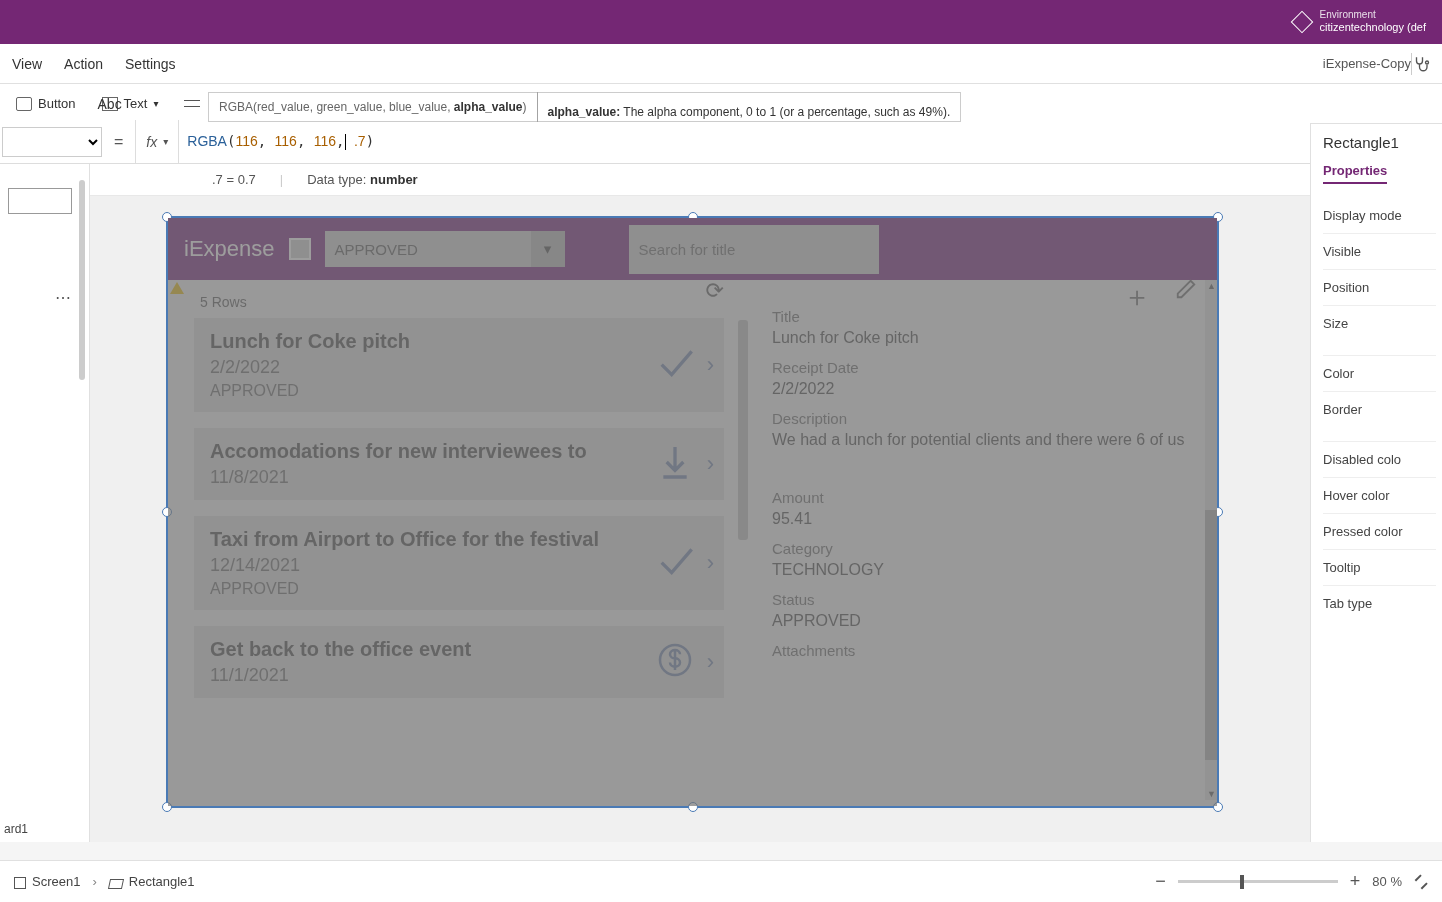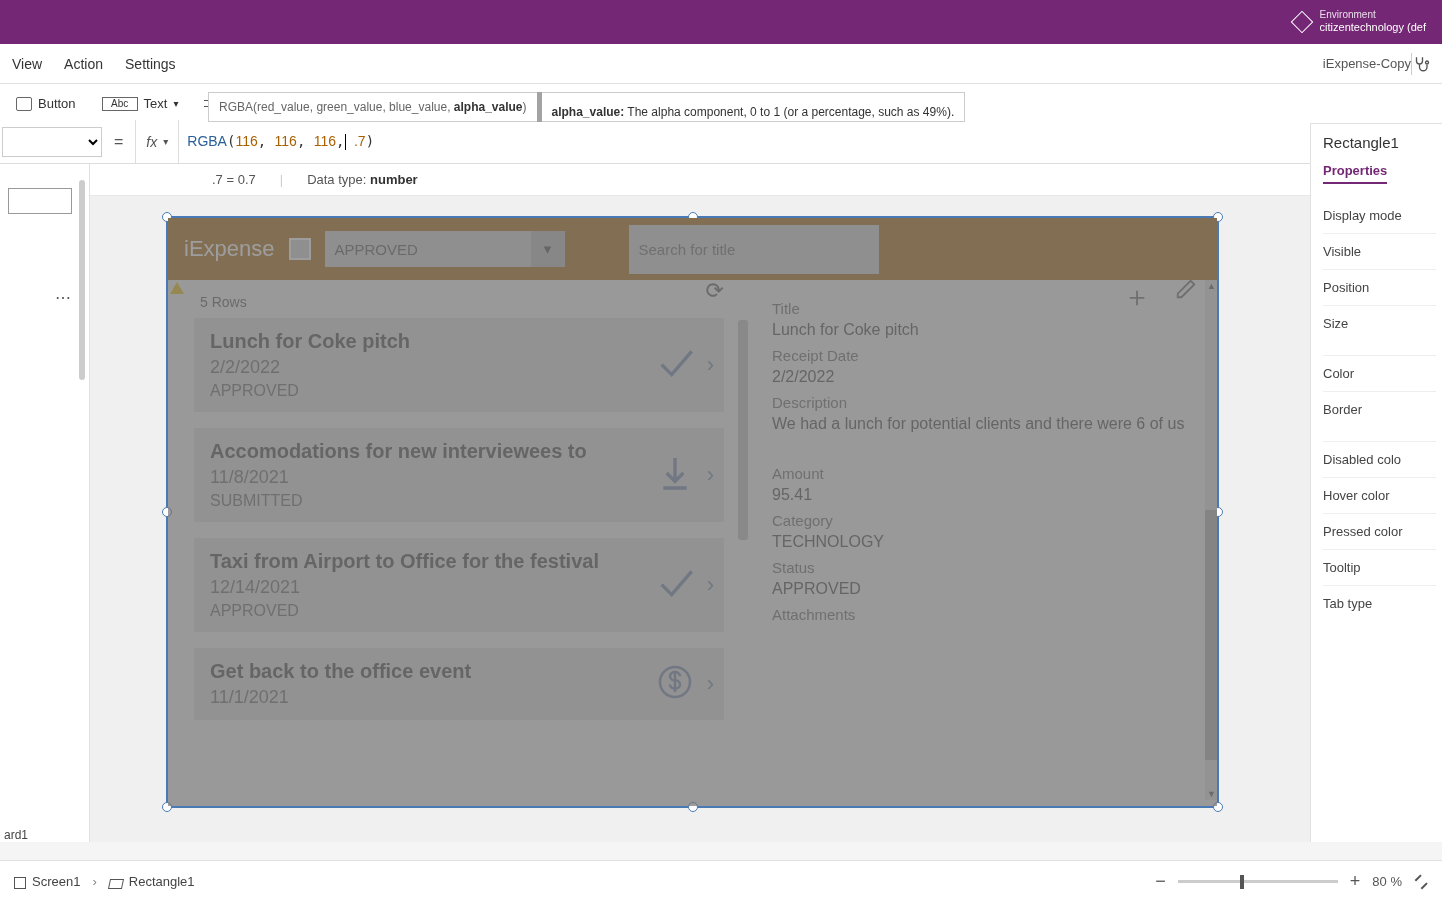--- a/index.html
+++ b/index.html
@@ -17,43 +17,43 @@
 .menu-left { display: flex; gap: 22px; font-size: 14px; color: #333; }
 .menu-left span { cursor: pointer; }
 .menu-right { display: flex; align-items: center; font-size: 13px; color: #555; }
 .divider-v { width: 1px; height: 22px; background: #ccc; }
 .stetho { width: 18px; height: 18px; }
 
 
 .toolbar { height: 40px; background: #fff; display: flex; align-items: center; padding: 0 8px; gap: 10px; border-bottom: 1px solid #e0e0e0; }
 .tb-btn { display: flex; align-items: center; gap: 6px; font-size: 13px; color: #333; padding: 4px 8px; cursor: pointer; }
 .tb-icon { width: 16px; height: 14px; border: 1px solid #666; border-radius: 2px; }
-.tb-text-icon { width: 36px; height: 14px; display:flex; align-items:center; justify-content:center; font-size:10px; border:1px solid #666;text-align:right; }
+.tb-text-icon { width: 16px; height: 14px; display:flex; align-items:center; justify-content:center; font-size:14px; border:1px solid #666;text-align:right; }
 .sliders-icon { width:16px; height:14px; position:relative; }
 .sliders-icon::before, .sliders-icon::after { content:""; position:absolute; left:0; right:0; height:1px; background:#555; }
 .sliders-icon::before { top:3px; }
 .sliders-icon::after { top:9px; }
 
 
 .sig-bar { position:absolute; left:208px; top:92px; height:30px; background:#fff; border:1px solid #ccc; display:flex; align-items:center; font-size:12px; color:#333; z-index: 30; }
-.sig-left { padding: 0 10px; color:#666; border-right:5px solid #a3a3a3; line-height:30px; }
+.sig-left { padding: 0 10px; color:#666; border-right:1px solid #a3a3a3; line-height:30px; }
 .sig-left b { color:#333; font-weight:600; }
 .sig-right { padding: 0 10px; line-height:30px;margin-top:9px; }
 .sig-right b { font-weight:600; }
 
 
 .main { position: relative; display: flex; height: 718px; }
 
 
 .leftpane { width: 90px; background: #fff; border-right: 1px solid #e0e0e0; position: relative; }
 .close-x { position:absolute; top:16px; right:18px; font-size:16px; color:#555; cursor:pointer; }
 .left-input { position:absolute; top:64px; left:8px; width:64px; height:26px; border:1px solid #999; background:#fff; }
 .dots-btn { position:absolute; top:164px; right:18px; color:#555; cursor:pointer; font-size:16px; }
 .left-scroll { position:absolute; right:4px; top:56px; width:6px; height:200px; background:#ccc; border-radius:3px; }
-.left-bottom-label { position:absolute; bottom:0; left:4px; font-size:12px; color:#444; }
+.left-bottom-label { position:absolute; bottom:6px; left:4px; font-size:12px; color:#444; }
 
 
 .canvas-area { flex:1; background:#f0f0f0; position:relative; padding: 10px 14px; }
 
 
 .formula-row { position:absolute; left:-90px; right:0; top:-4px; background:#fff; border-bottom:1px solid #ddd; height:44px; display:flex; align-items:center; }
 .prop-select { width:100px; height:30px; border:1px solid #ccc; margin-left:2px; background:#fff; }
 .equals { padding:0 12px; font-size:16px; color:#555; }
 .fx-box { display:flex; align-items:center; gap:6px; padding:0 10px; border-left:1px solid #ddd; border-right:1px solid #ddd; height:100%; }
 .fx-label { font-style:italic; font-size:14px; color:#555; }
@@ -70,21 +70,21 @@
 
 .sel-box { position:absolute; left:76px; top:92px; width:1053px; height:592px; border:2px solid #4a7ab5; }
 .handle { position:absolute; width:10px; height:10px; background:#fff; border:1.5px solid #4a7ab5; border-radius:50%; }
 .h-tl { left:-6px; top:-6px; } .h-tr { right:-6px; top:-6px; } .h-bl { left:-6px; bottom:-6px; } .h-br { right:-6px; bottom:-6px; }
 .h-tm { left:50%; top:-6px; margin-left:-5px; } .h-bm { left:50%; bottom:-6px; margin-left:-5px; }
 .h-lm { left:-6px; top:50%; margin-top:-5px; } .h-rm { right:-6px; top:50%; margin-top:-5px; }
 
 
 .app-preview { position:absolute; inset:0; overflow:hidden; }
 .overlay { position:absolute; inset:0; background:rgba(116,116,116,0.7); pointer-events:none; z-index:5; }
-.app-header { height:62px; background:#a16207; display:flex; align-items:center; padding:0 16px; gap:14px; }
+.app-header { height:62px; background:#701a75; display:flex; align-items:center; padding:0 16px; gap:14px; }
 .app-title { color:#fff; font-size:22px; }
 .chk { width:22px; height:22px; border:2px solid #fff; background:#cfcfcf; }
 .status-dd { width:240px; height:36px; background:#cfcfcf; display:flex; align-items:center; justify-content:space-between; padding:0 10px; color:#555; font-size:15px; }
 .dd-caret { width:34px; height:36px; background:#b5b5b5; display:flex; align-items:center; justify-content:center; color:#444; margin-right:-10px; }
 .search-box { width:250px; height:49px; background:#cfcfcf; color:#666; font-size:15px; display:flex; align-items:center; padding:0 10px; margin-left:50px; }
 
 .app-body { display:flex; height:530px; }
 .list-col { width:580px; padding:8px 10px 0 6px; position:relative; }
 .rows-label { font-size:14px; color:#555; margin:6px 0 6px 26px; }
 .warn-tri { position:absolute; left:2px; top:2px; width:0; height:0; border-left:7px solid transparent; border-right:7px solid transparent; border-bottom:12px solid #e6b800; }
@@ -97,21 +97,21 @@
 .card-date { font-size:18px; color:#666; margin-top:4px; }
 .card-status { font-size:16px; color:#666; margin-top:4px; }
 .card-icons { position:absolute; right:10px; top:50%; transform:translateY(-50%); display:flex; align-items:center; gap:12px; }
 .chev { font-size:22px; color:#6b7fa8; }
 .check-ic svg, .download-ic svg, .dollar-ic svg { width:40px; height:40px; }
 
 .detail-col { flex:1; padding:16px 10px 0 24px; position:relative; }
 .act-icons { position:absolute; right:20px; top:-2px; display:flex; gap:24px; }
 .plus-ic { font-size:28px; color:#666; }
 .pencil-ic svg { width:22px; height:22px; }
-.field-label { font-size:15px; color:#666; margin-top:4px; }
+.field-label { font-size:15px; color:#666; margin-top:12px; }
 .field-val { font-size:16px; color:#444; margin-top:4px; margin-bottom:8px; }
 .det-scroll { position:absolute; right:0; top:0; width:12px; height:520px; background:#dcdcdc; }
 .det-scroll .thumb { position:absolute; top:230px; width:12px; height:250px; background:#aaa; }
 .det-scroll .ar { position:absolute; left:2px; font-size:9px; color:#555; }
 .det-scroll .ar-up { top:1px; } .det-scroll .ar-dn { bottom:1px; }
 
 
 .rightpane { width:132px; background:#fff; border-left:1px solid #e0e0e0; padding:10px 6px 0 12px; }
 .sel-name { font-size:15px; color:#333; margin-bottom:10px; }
 .tab-props { font-size:13px; color:#742774; font-weight:600; border-bottom:2px solid #742774; display:inline-block; padding-bottom:4px; margin-bottom:14px; }
@@ -257,21 +257,20 @@
                   <div class="card-icons">
                     <span class="check-ic"><svg viewBox="0 0 48 48" fill="none" stroke="#6b7fa8" stroke-width="4">
                         <path d="M8 26 L20 38 L44 10"></path>
                       </svg></span>
                     <span class="chev">›</span>
                   </div>
                 </div>
                 <div class="card">
                   <div class="card-title">Accomodations for new interviewees to</div>
                   <div class="card-date">11/8/2021</div>
-                  <div class="card-status">SUBMITTED</div>
                   <div class="card-icons">
                     <span class="download-ic"><svg viewBox="0 0 48 48" fill="none" stroke="#6b7fa8" stroke-width="4">
                         <path d="M24 6 V34 M14 24 L24 34 L34 24 M10 42 H38"></path>
                       </svg></span>
                     <span class="chev">›</span>
                   </div>
                 </div>
                 <div class="card">
                   <div class="card-title">Taxi from Airport to Office for the festival</div>
                   <div class="card-date">12/14/2021</div>

